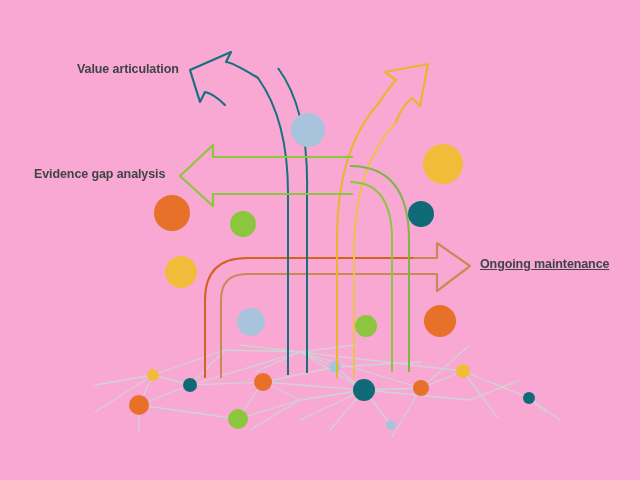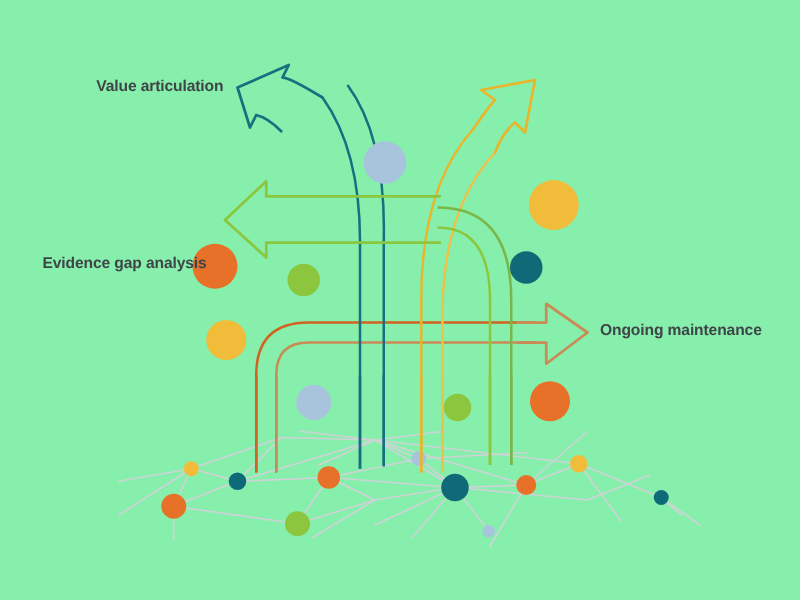--- a/index.html
+++ b/index.html
@@ -48,21 +48,21 @@
     top: 71px;
   }
   #label-ongoing-maintenance {
     left: 480px;
     top: 257px;
   }
 </style>
 </head>
 <body>
 
-<div id="stage" style="background: #86efac;">
+<div id="stage" style="background: #f9a8d4;">
 
   <svg id="diagram-svg" viewBox="0 0 640 480">
 
     <g stroke="#cfd3d6" stroke-width="1.3" fill="none" stroke-linecap="round">
       <path d="M95 412 L153 375"></path>
       <path d="M153 375 L139 405"></path>
       <path d="M139 405 L190 385"></path>
       <path d="M153 375 L190 385"></path>
       <path d="M190 385 L263 382"></path>
       <path d="M139 405 L238 419"></path>
@@ -173,19 +173,19 @@
         <circle cx="181" cy="272" r="16" fill="#f2bc3b"></circle>
         <circle cx="251" cy="322" r="14" fill="#a8c4dd"></circle>
         <circle cx="366" cy="326" r="11" fill="#8cc63f"></circle>
         <circle cx="440" cy="321" r="16" fill="#e8712a"></circle>
       </g>
 
   </svg>
 
   <div class="label" id="label-value-articulation" style="color: rgb(63, 68, 71);">Value articulation</div>
 
-  <div class="label" id="label-evidence-gap" style="color: rgb(63, 68, 71); margin-top: 36px;">Evidence gap analysis</div>
+  <div class="label" id="label-evidence-gap" style="color: rgb(63, 68, 71);">Evidence gap analysis</div>
 
   <div class="label" id="label-evidence-generation" style="color: rgb(63, 68, 71);"><br></div>
 
-  <div class="label" id="label-ongoing-maintenance" style="color: rgb(63, 68, 71);">Ongoing maintenance</div>
+  <div class="label" id="label-ongoing-maintenance" style="color: rgb(63, 68, 71); text-decoration: underline;">Ongoing maintenance</div>
 
 </div>
 
 </body></html>

